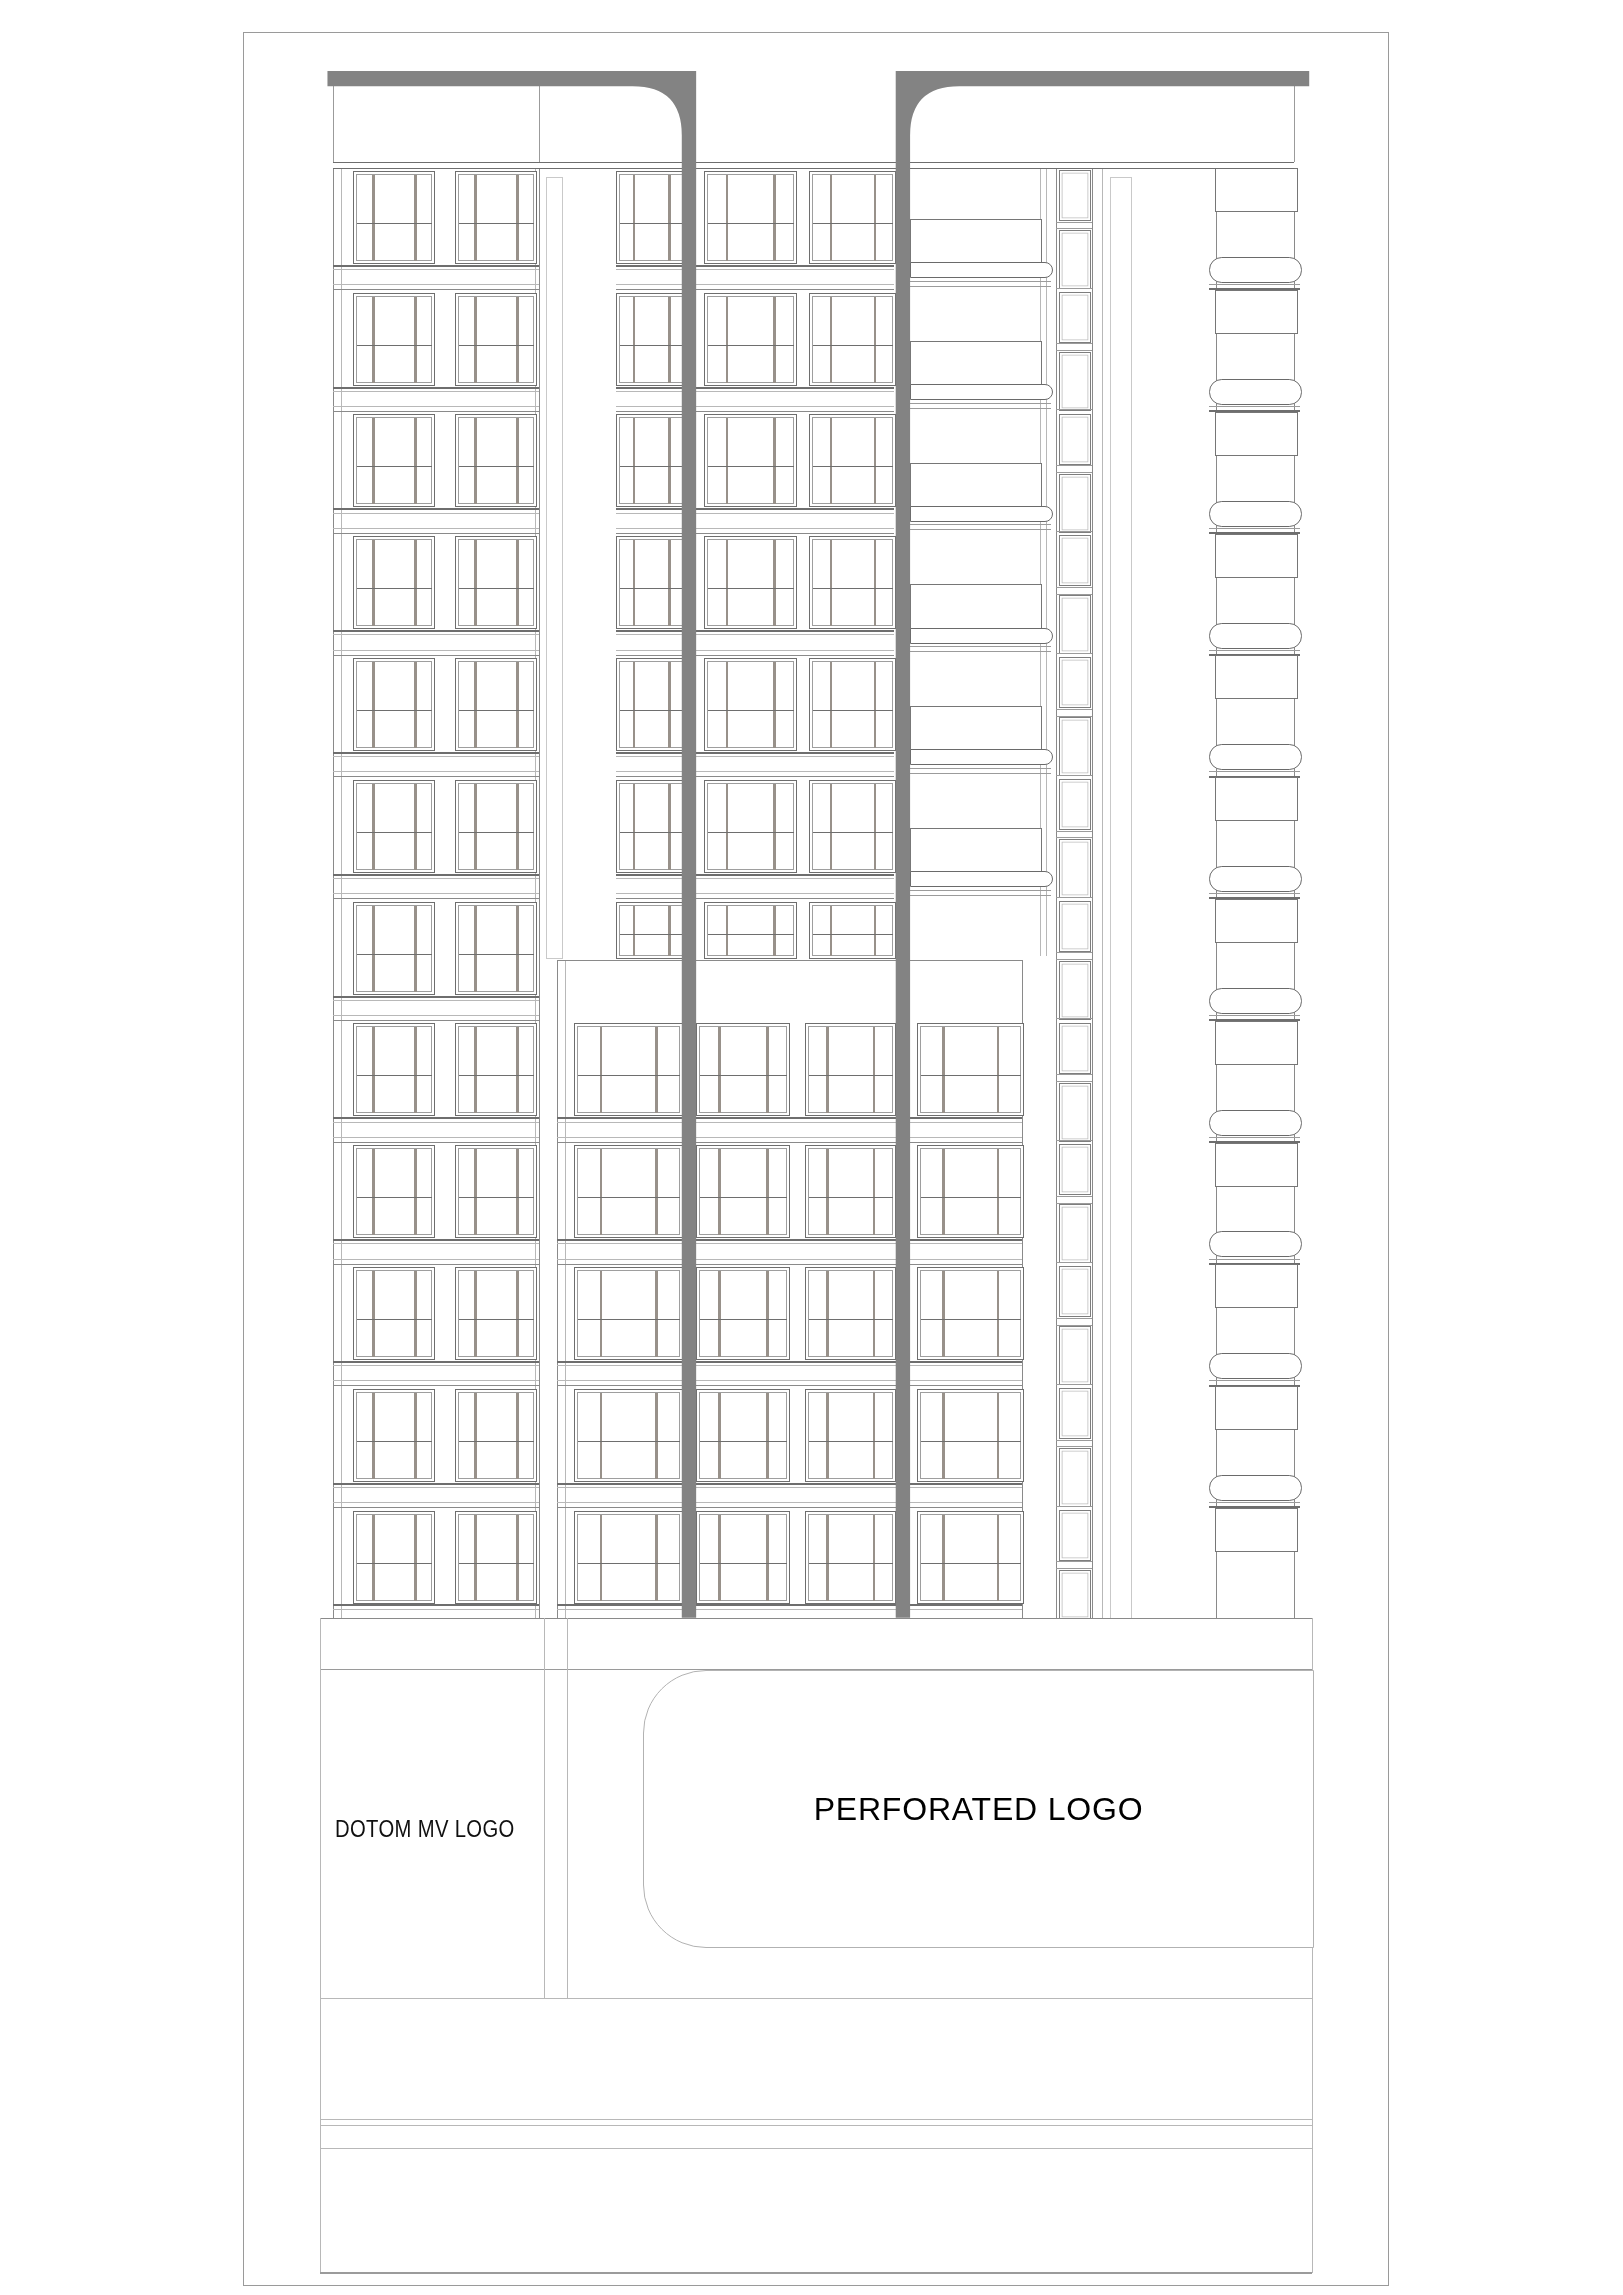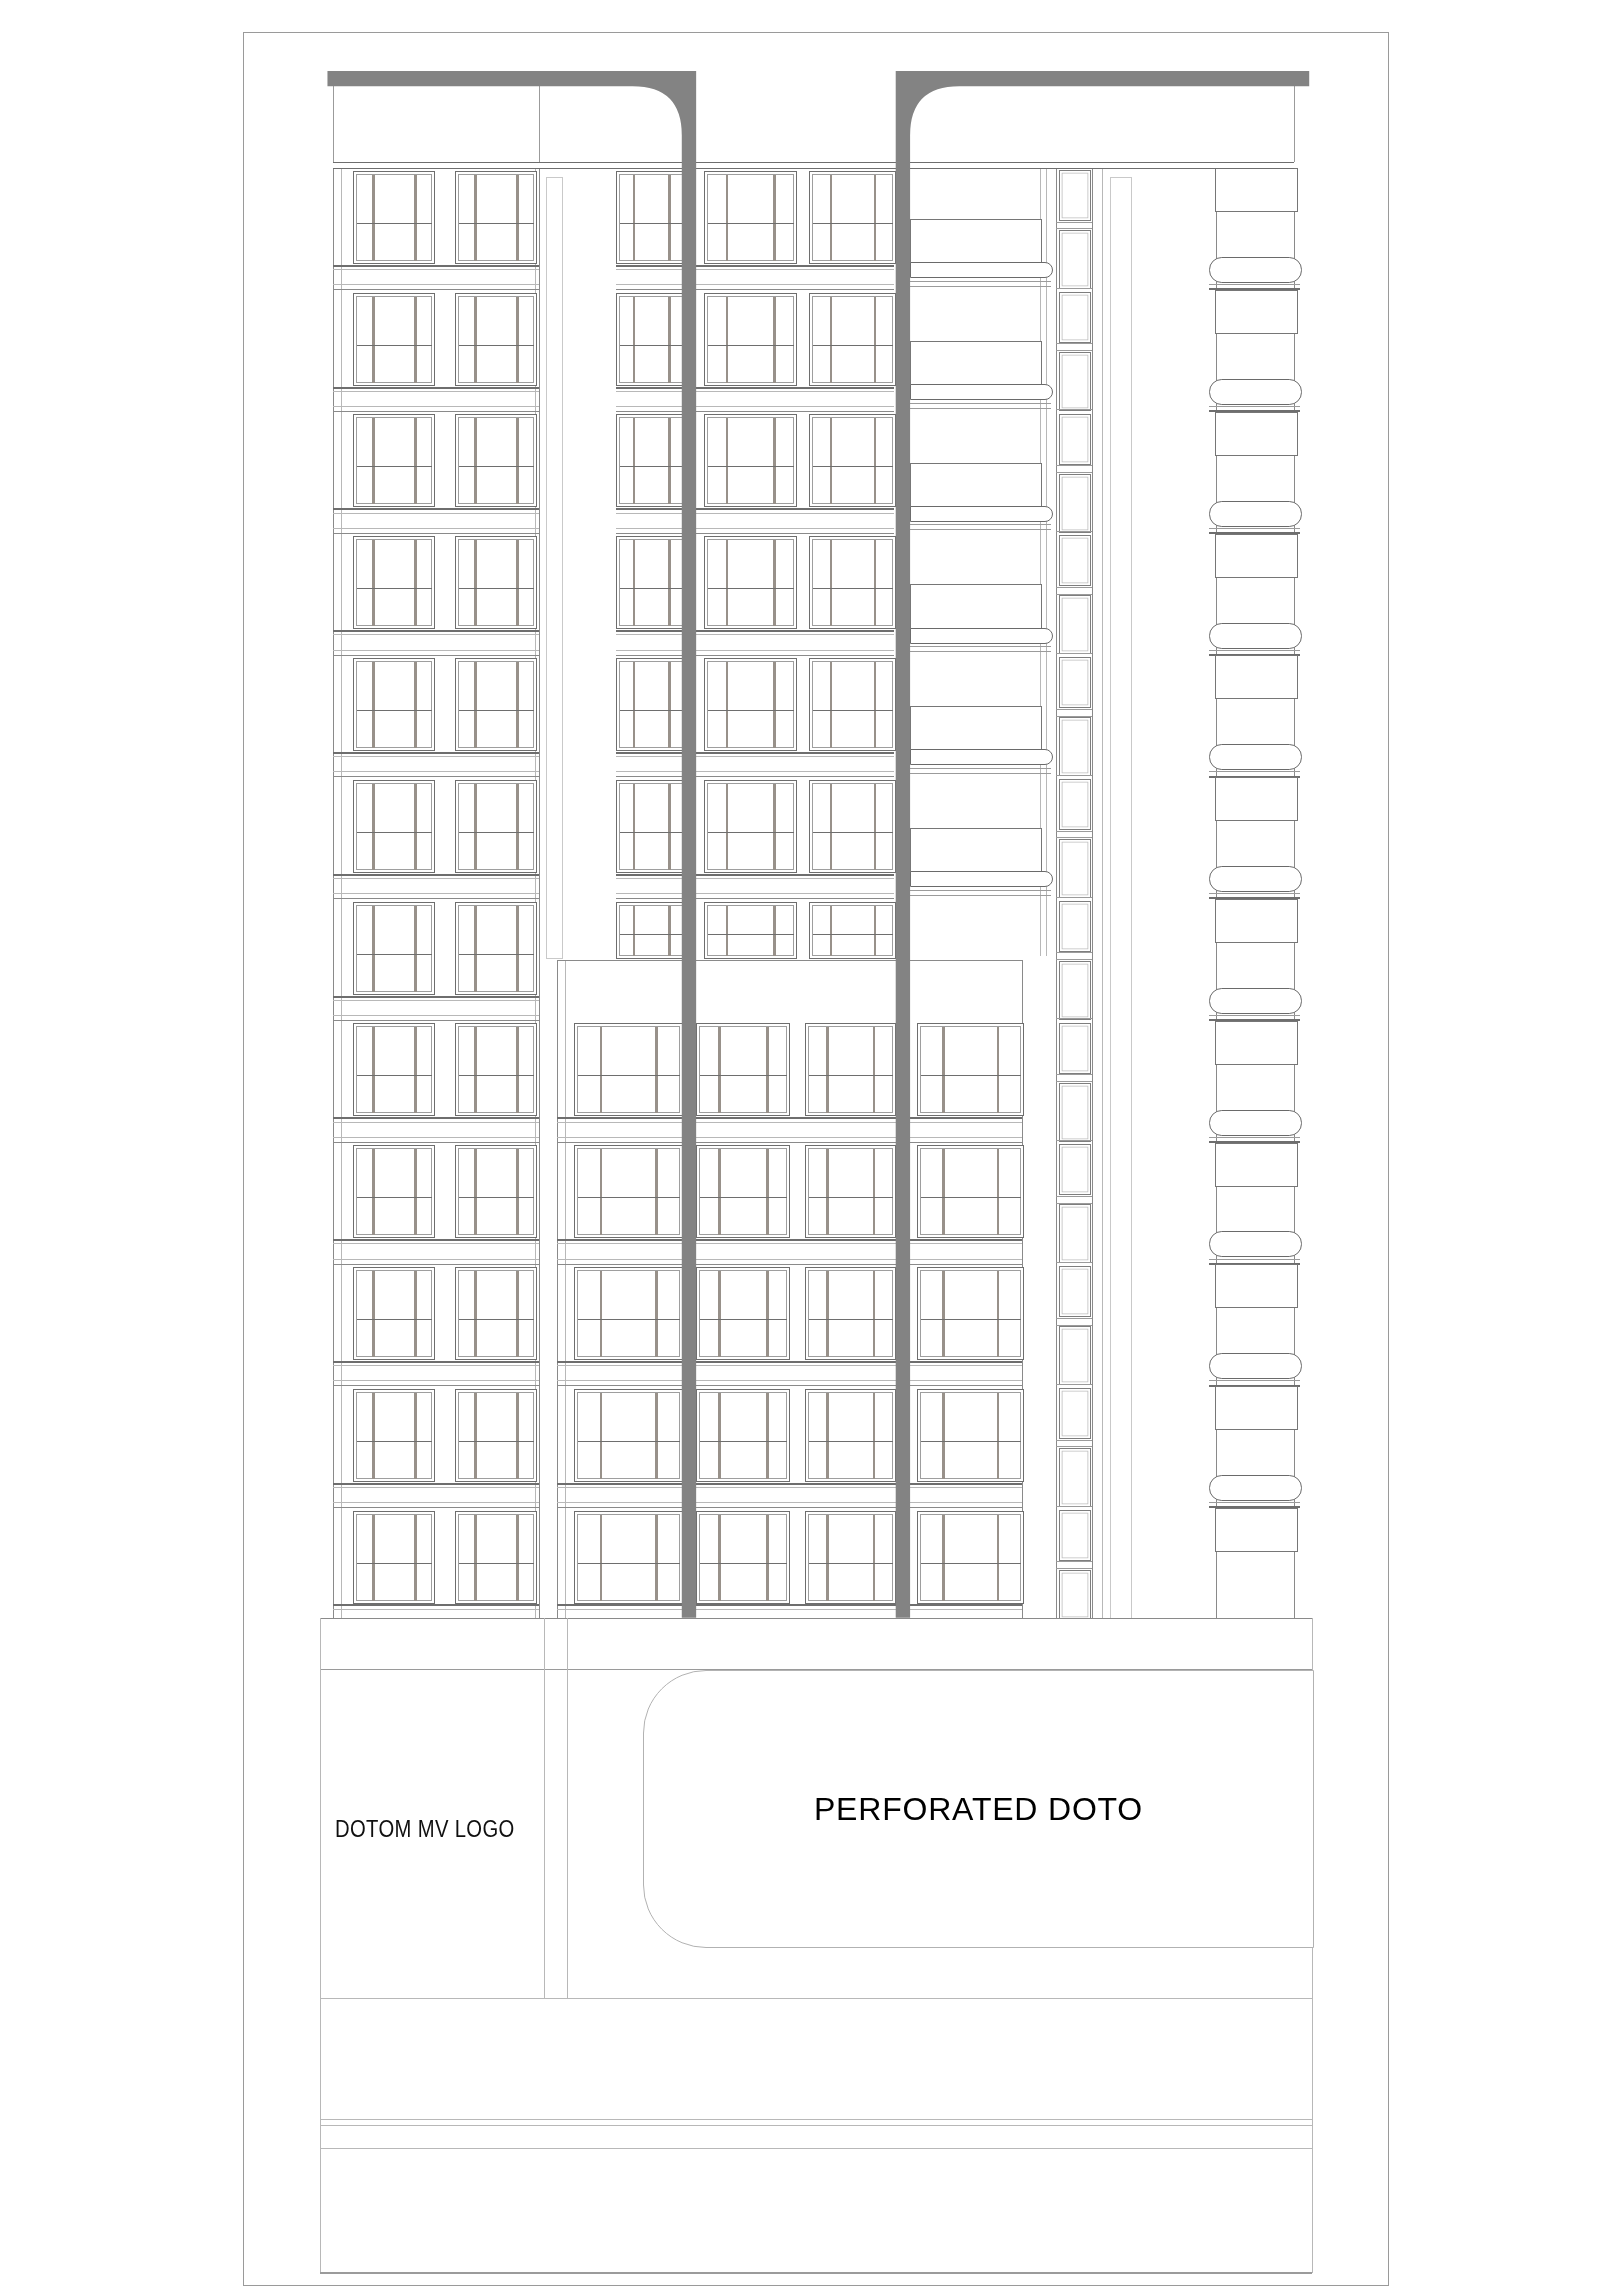--- a/index.html
+++ b/index.html
@@ -668,19 +668,19 @@
       <div class="abs" style="left: 320px; top: 2272px; width: 992px; height: 1.7px; background: rgb(155, 155, 155);"></div>
       <svg width="1624" height="2295" viewBox="0 0 1920 2714" style="position: absolute; left: 0px; top: 0px; pointer-events: none;">
         <path d="M387 84 H823 V1913 H806 V160 Q806 102 748 102 H387 Z" fill="#838383"></path>
         <path d="M1548 84 H1059 V1913 H1076 V160 Q1076 102 1134 102 H1548 Z" fill="#838383"></path>
       </svg>
     </div>
 
   <div class="abs sheet-border"></div>
 
   <div class="abs jali-panel">
-    <span class="jali-label">PERFORATED DOTO</span>
+    <span class="jali-label">PERFORATED LOGO</span>
   </div>
 
 
   <div class="abs logo-caption">DOTOM MV LOGO</div>
 </div>
 
 
 </body></html>

